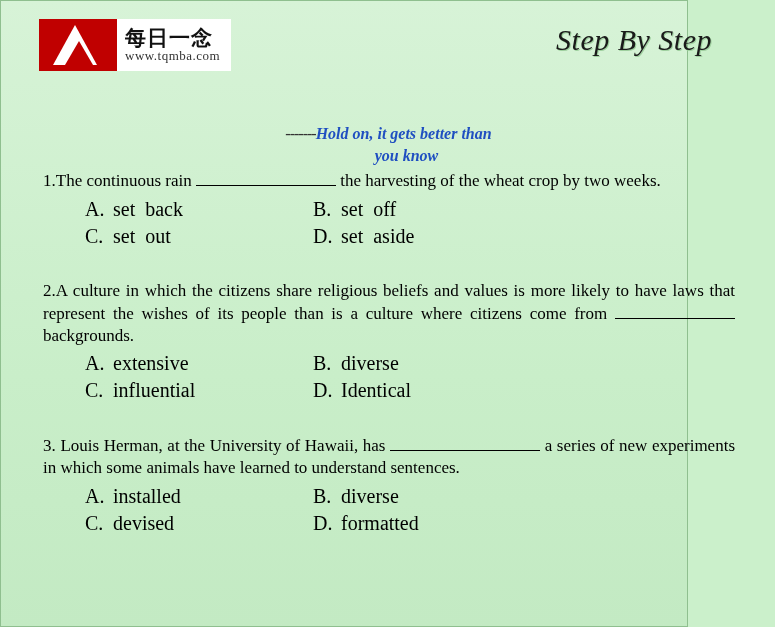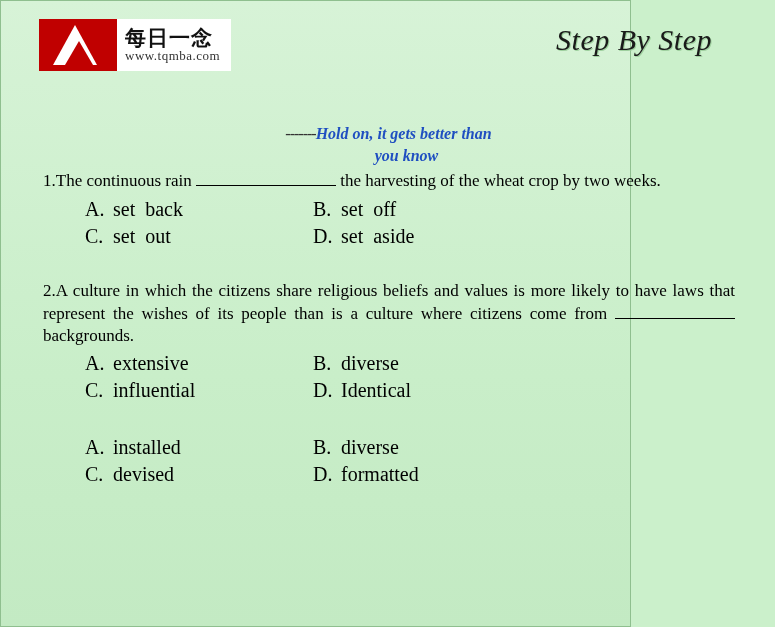--- a/index.html
+++ b/index.html
@@ -10,21 +10,21 @@
     width: 775px;
     height: 627px;
     background: #cbf0cb;
     font-family: "Liberation Serif", serif;
     color: #000000;
     overflow: hidden;
     position: relative;
   }
   .page {
     position: relative;
-    width: 631px;
+    width: 688px;
     height: 627px;
     box-sizing: border-box;
     border: 1px solid #8fbf8f;
     background: linear-gradient(to bottom, #d7f3d7 0%, #c9eec9 60%, #c3eac3 100%);
   }
 
   
   .header {
     position: absolute;
     top: 14px;
@@ -269,20 +269,21 @@
             </div>
           <div class="opt opt-b">
               <span class="lab">D.</span>
               <span class="txt">Identical</span>
             </div>
         </div>
       </div>
     </div>
 
     <div class="q-block" id="q3">
+      <div class="q-stem just"><span>3.</span> <span>Louis Herman, at the University of Hawaii, has</span> <span class="blank" style="width:150px"></span> <span>a series of new experiments in which some animals have learned to understand sentences.</span></div>
       <div class="options">
         <div class="opt-row">
           <div class="opt opt-a">
               <span class="lab">A.</span>
               <span class="txt">installed</span>
             </div>
           <div class="opt opt-b">
               <span class="lab">B.</span>
               <span class="txt">diverse</span>
             </div>

